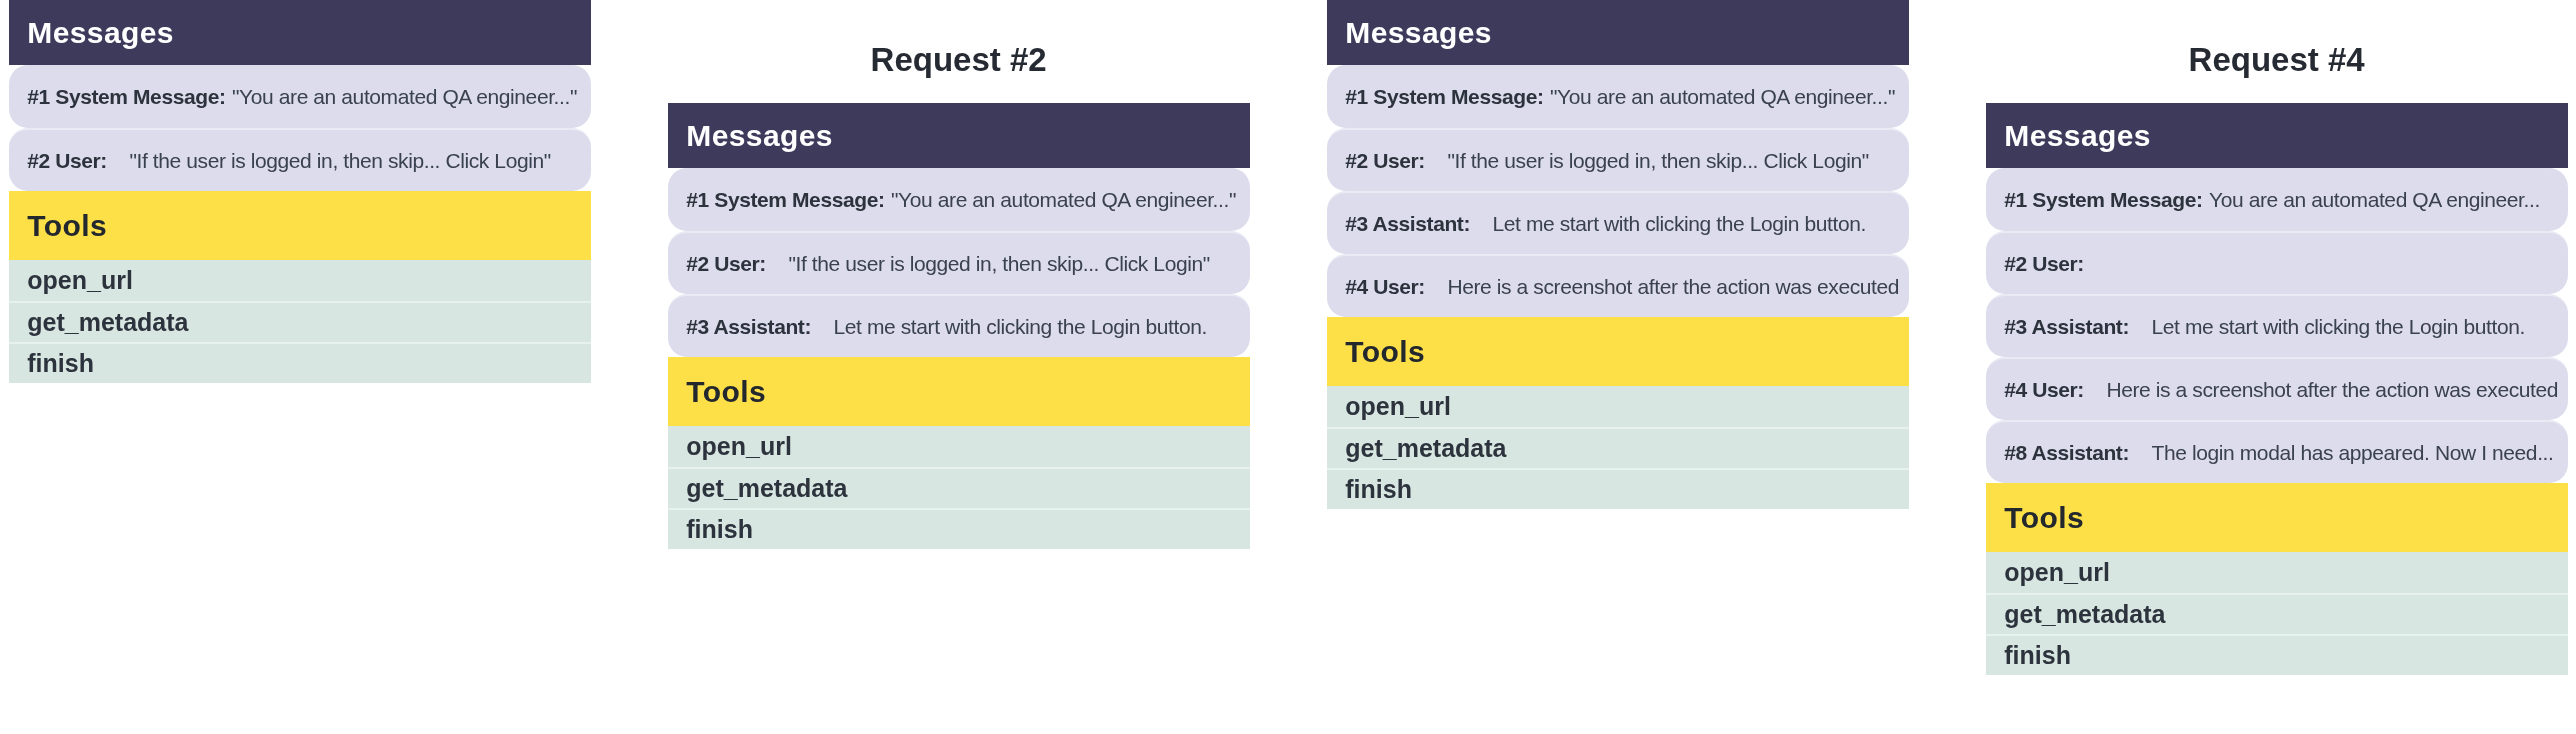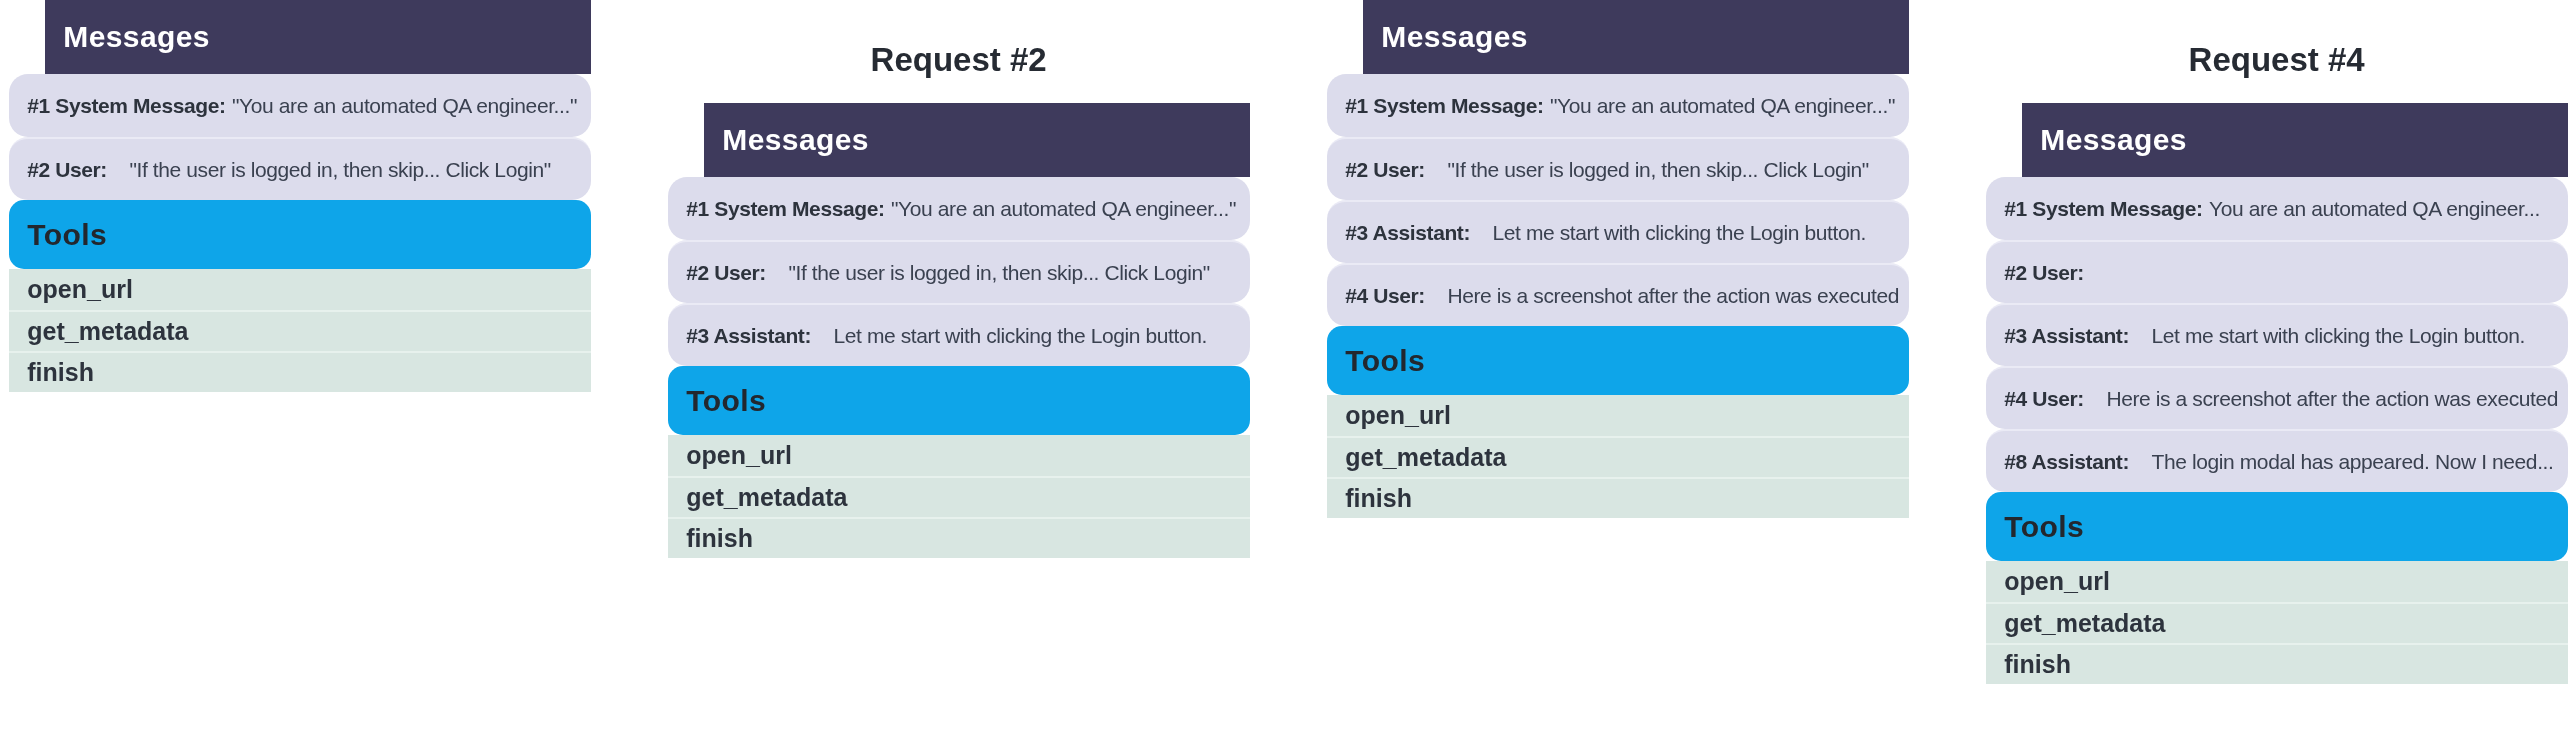--- a/index.html
+++ b/index.html
@@ -39,30 +39,28 @@
   .hdr {
     box-sizing: border-box;
     display: flex;
     align-items: center;
     padding: 0 18.7px;
     font-weight: bold;
     font-size: 30px;
     letter-spacing: 0.4px;
   }
   .messages-hdr {
-    height: 74px;
+    height: 65px;
     background: #3e3a5c;
     color: #ffffff;
-    margin-left: 36px;
   }
   .tools-hdr {
     height: 69px;
-    background: #0ea5e9;
+    background: #fde047;
     color: #23272e;
-    border-radius: 15px;
   }
   .mrow {
     box-sizing: border-box;
     height: 63px;
     background: #dcdcec;
     display: flex;
     align-items: center;
     padding: 0 7.2px 0 18.7px;
     font-size: 21px;
     letter-spacing: -0.4px;

